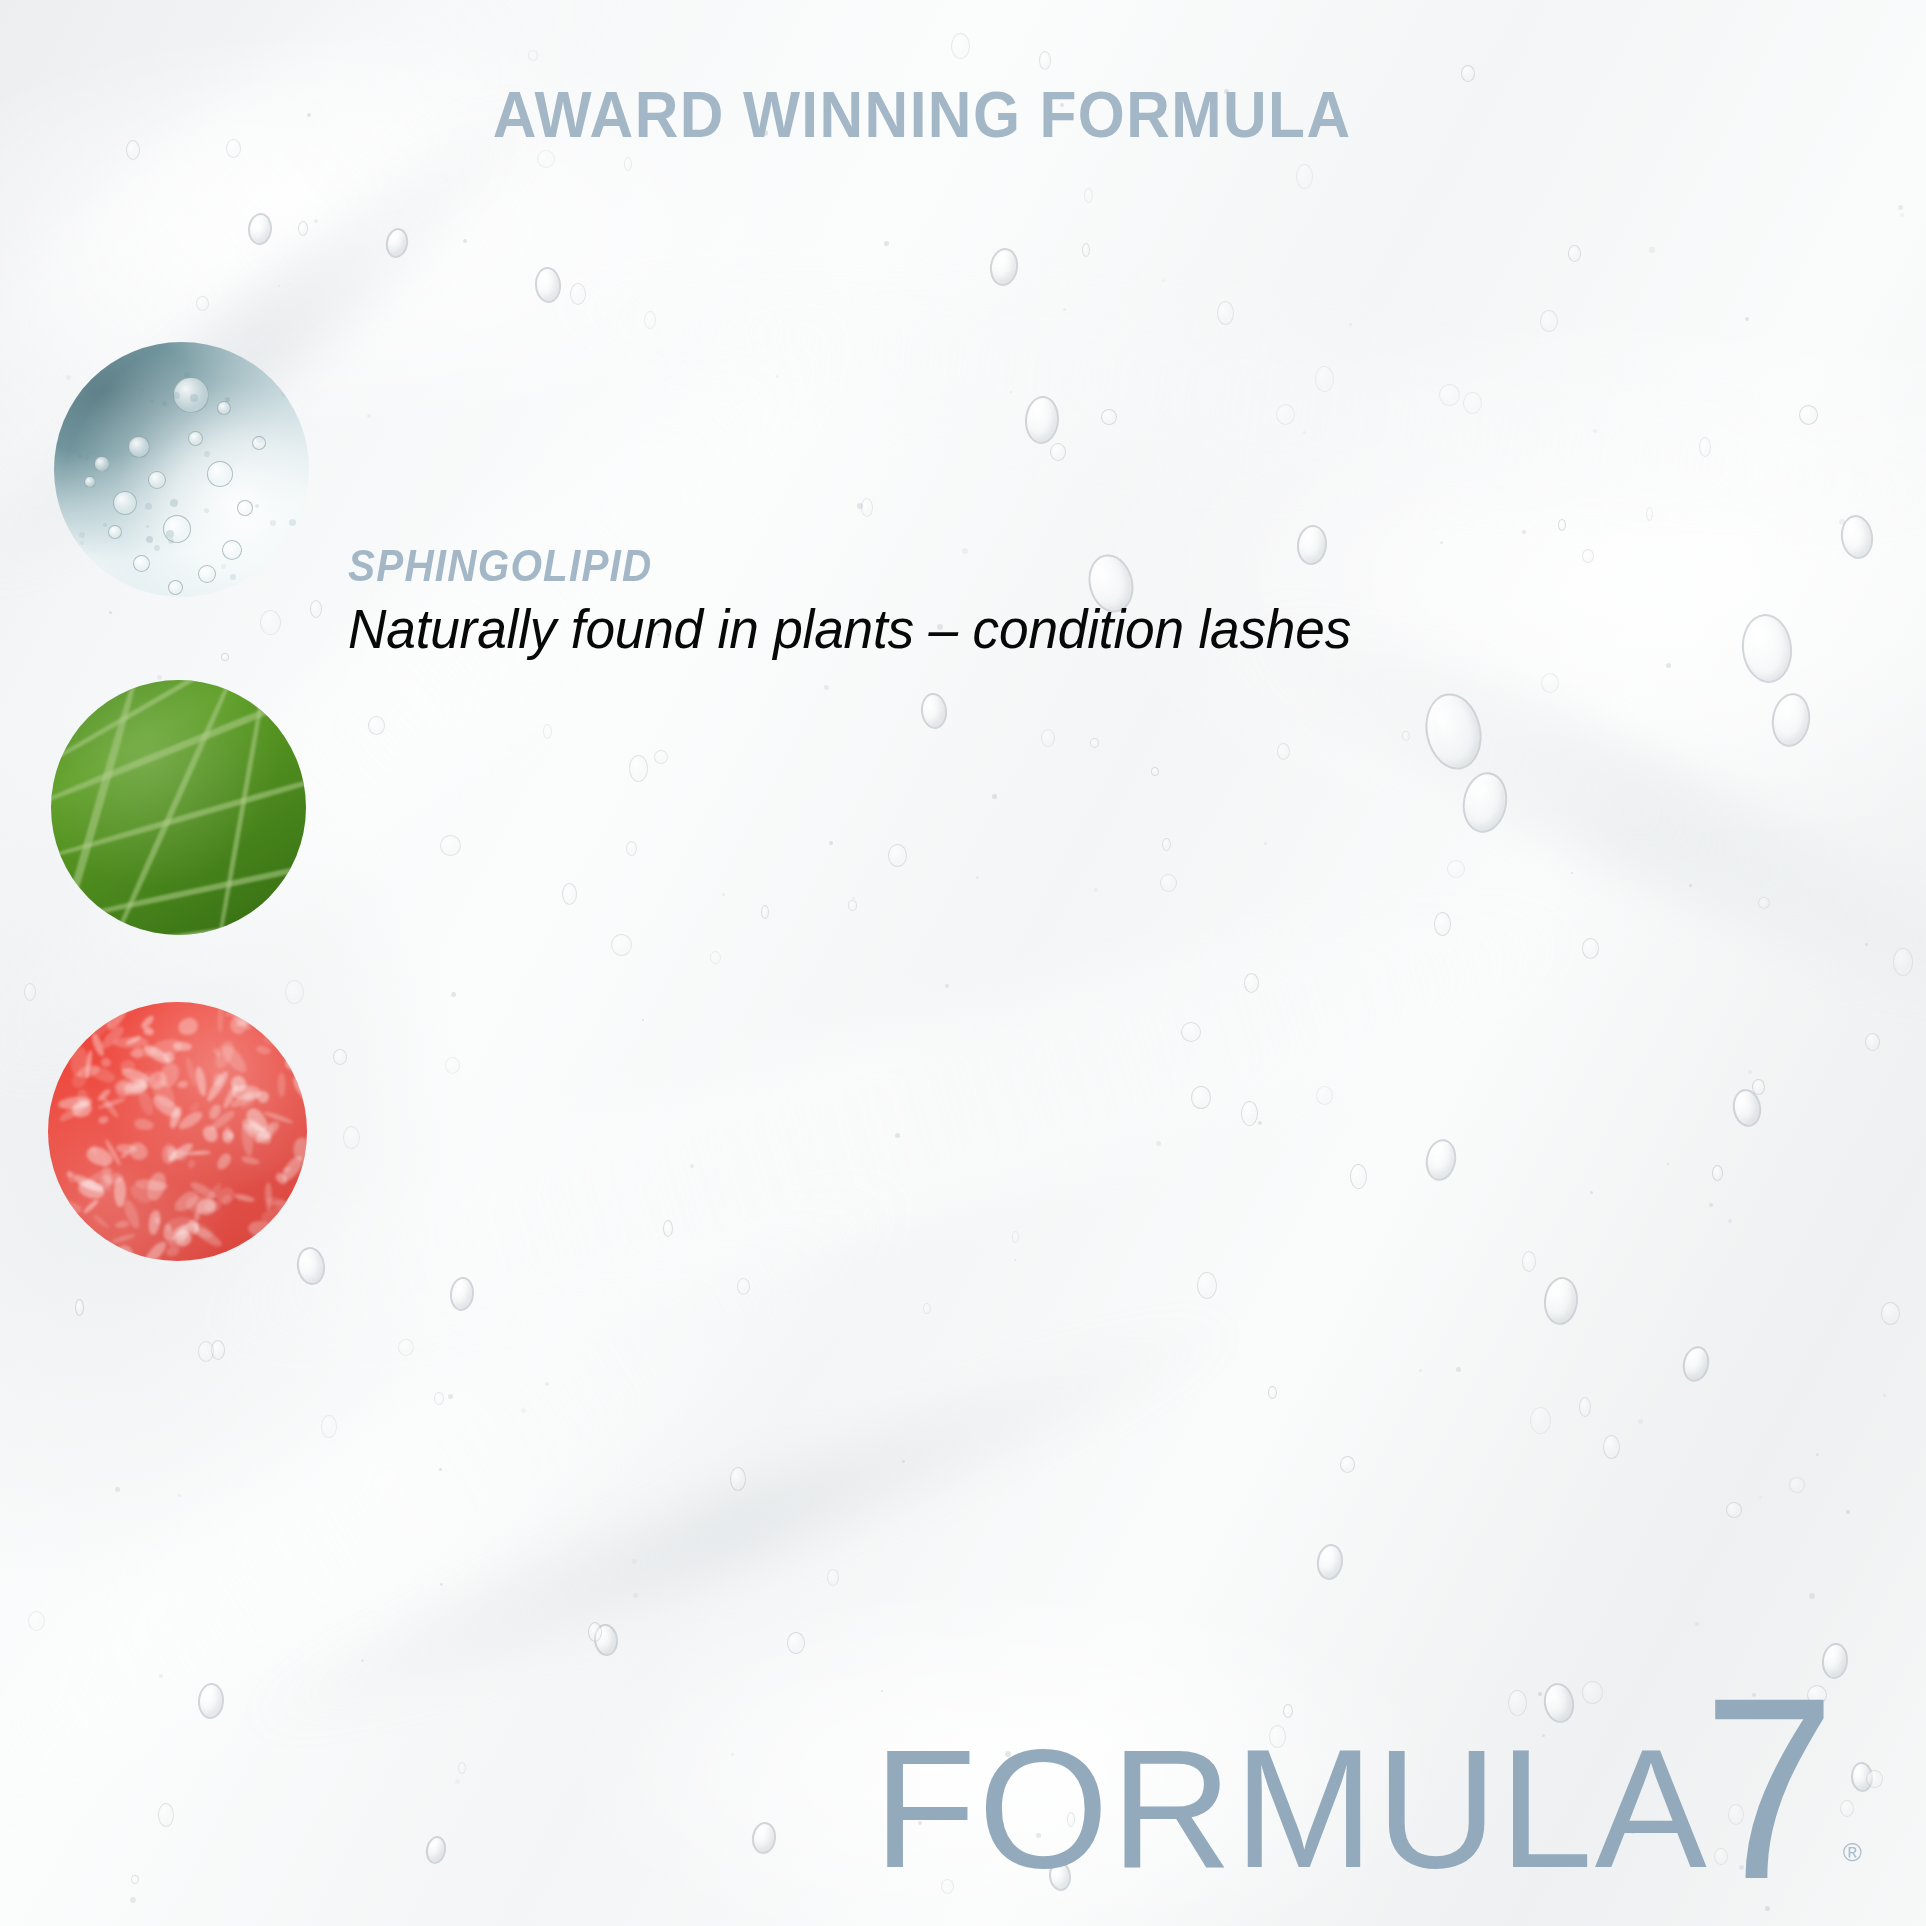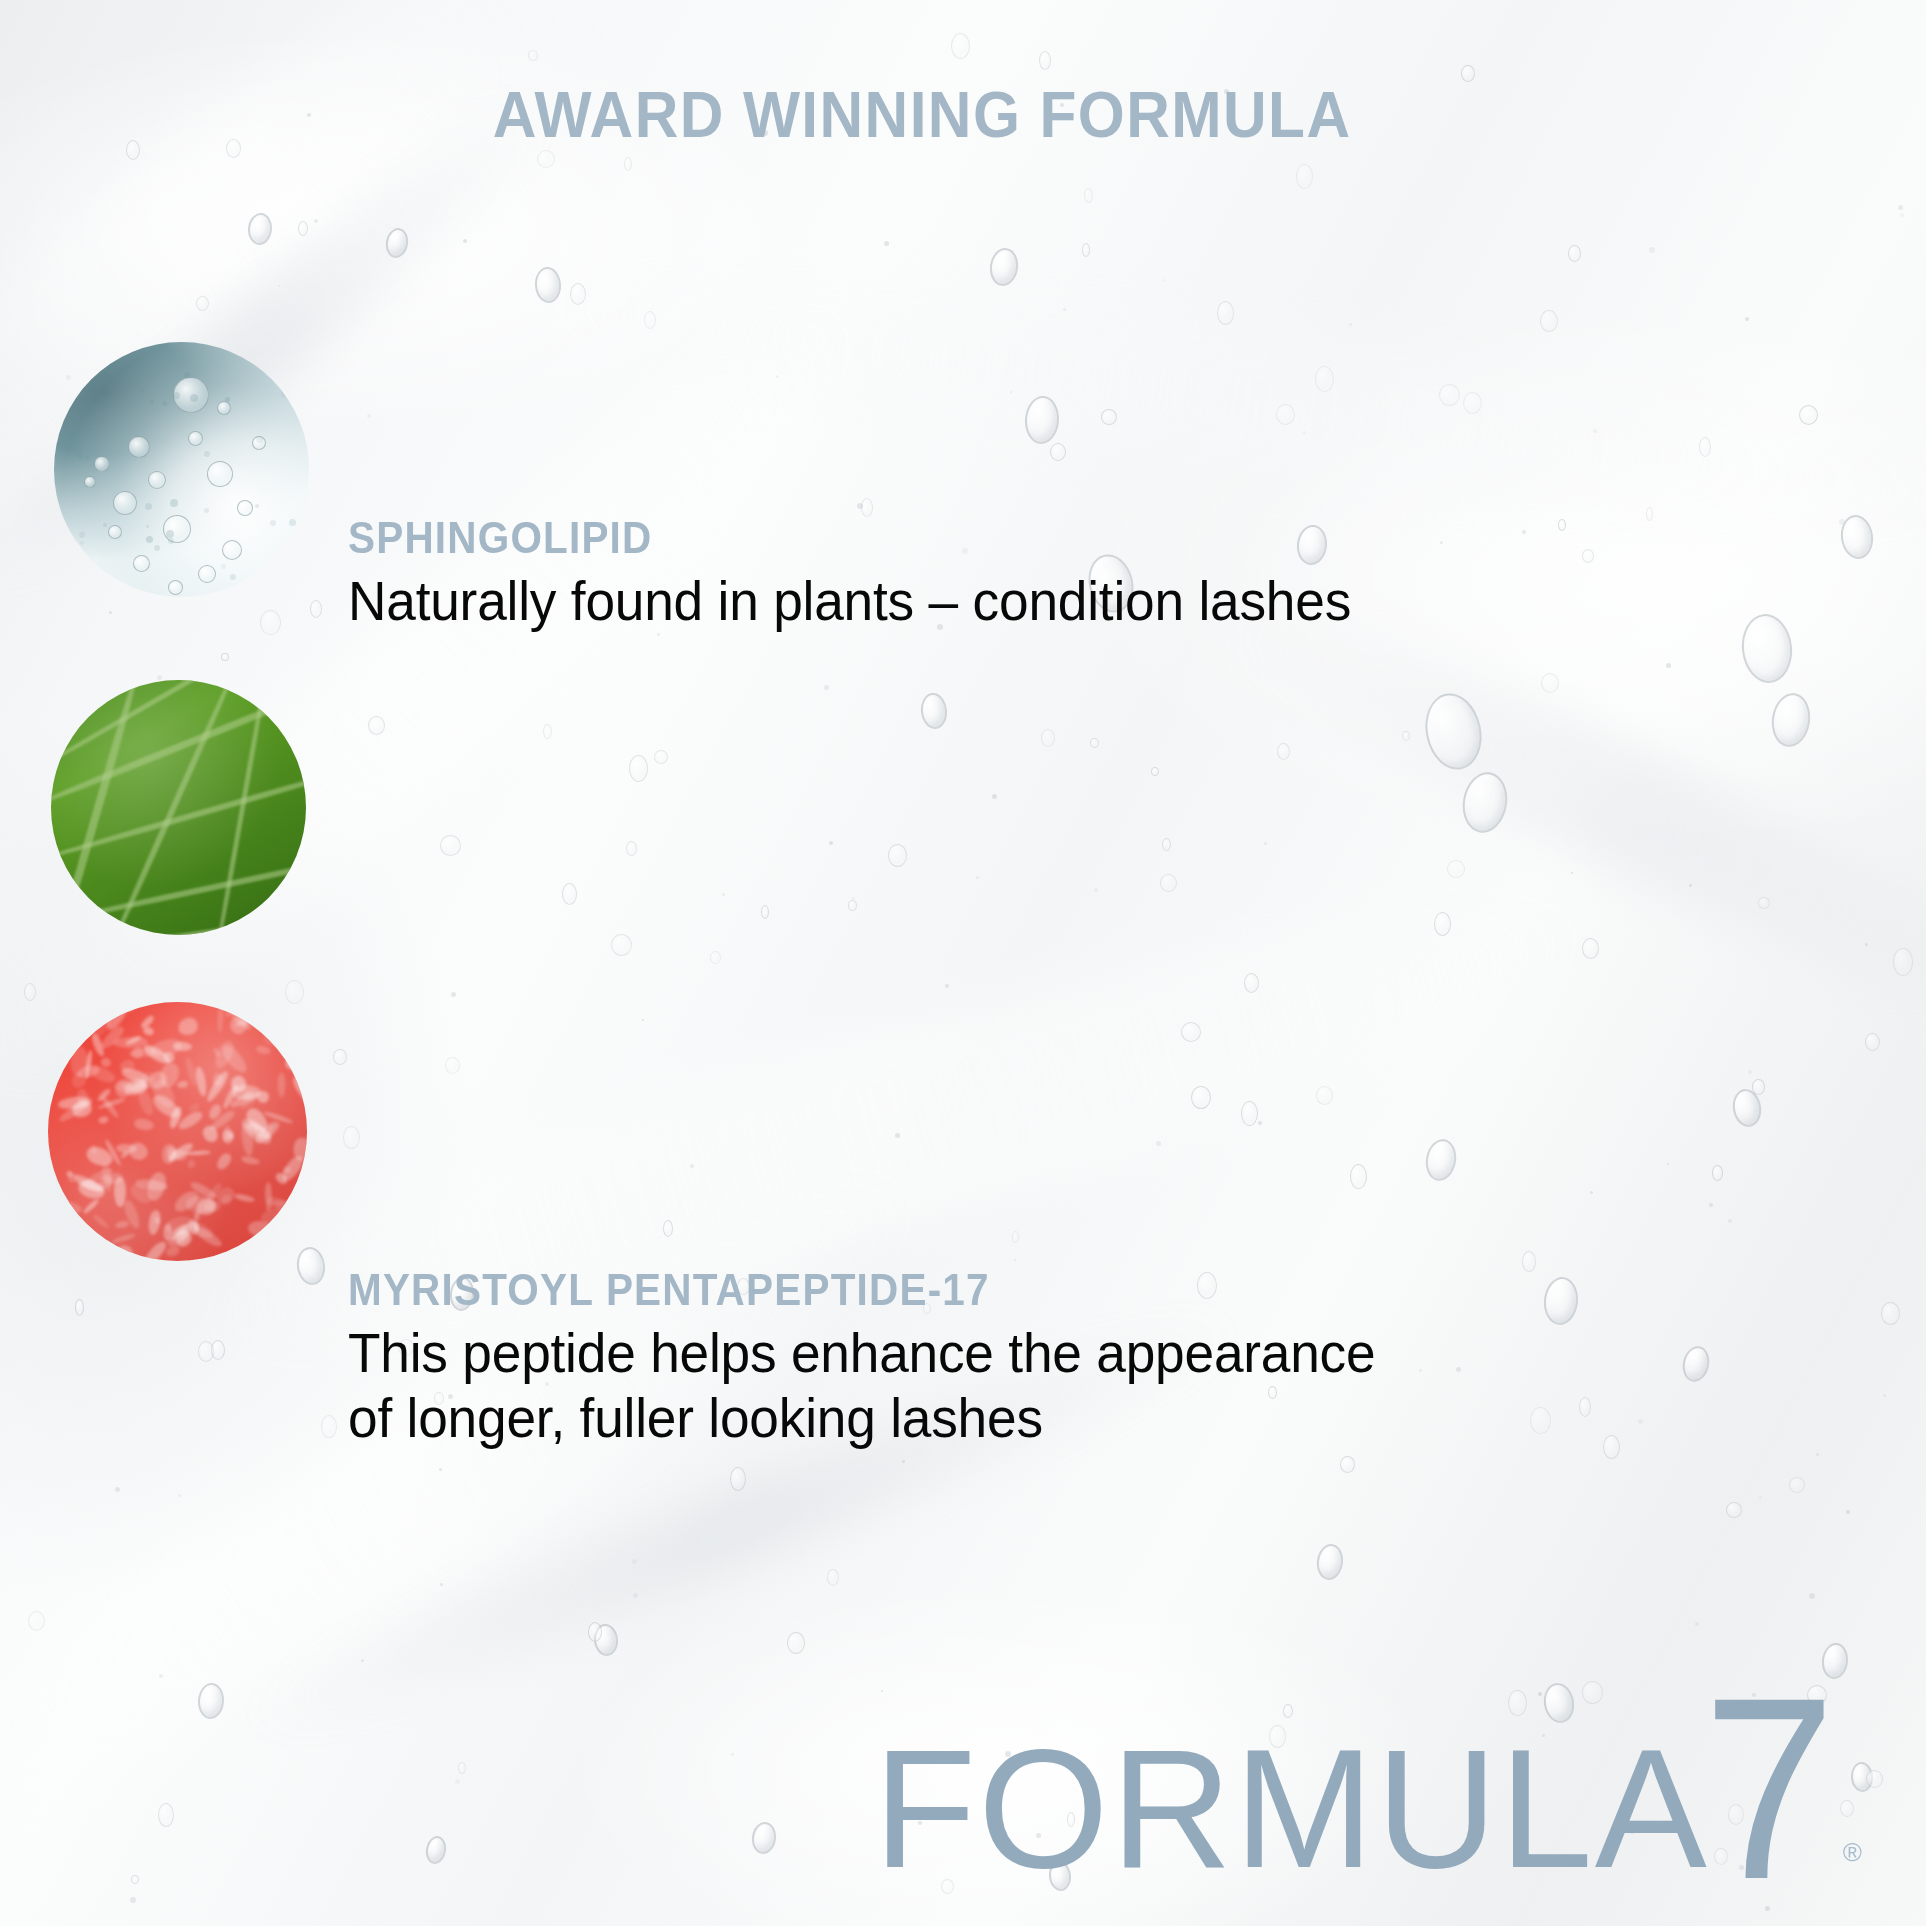--- a/index.html
+++ b/index.html
@@ -688,31 +688,26 @@
         <div class="flake" style="left:169px;top:91px;width:27px;height:7px;transform:rotate(118deg);opacity:0.56;"></div>
         <div class="flake" style="left:10px;top:95px;width:34px;height:12px;transform:rotate(175deg);opacity:0.63;"></div>
         <div class="flake" style="left:69px;top:207px;width:30px;height:11px;transform:rotate(70deg);opacity:0.32;"></div>
         <div class="flake" style="left:181px;top:14px;width:25px;height:9px;transform:rotate(44deg);opacity:0.38;"></div>
         <div class="flake" style="left:181px;top:93px;width:31px;height:9px;transform:rotate(156deg);opacity:0.43;"></div>
       </div>
   </div>
 
   <div class="award-title">AWARD WINNING FORMULA</div>
 
-  <div class="ing-block" style="top:513px;">
+  <div class="ing-block" style="top:541px;font-style:italic;">
     <p class="ing-head">SPHINGOLIPID</p>
     <p class="ing-body">Naturally found in plants – condition lashes</p>
   </div>
 
 
-  <div class="ing-block" style="top:1265px;">
-    <p class="ing-head">MYRISTOYL PENTAPEPTIDE-17</p>
-    <p class="ing-body">This peptide helps enhance the appearance
-of longer, fuller looking lashes</p>
-  </div>
 
   <div class="logo">
     <span class="logo-word">FORMULA</span>
     <span class="logo-seven">7</span>
     <span class="logo-reg">®</span>
   </div>
 
 </div>
 
 

